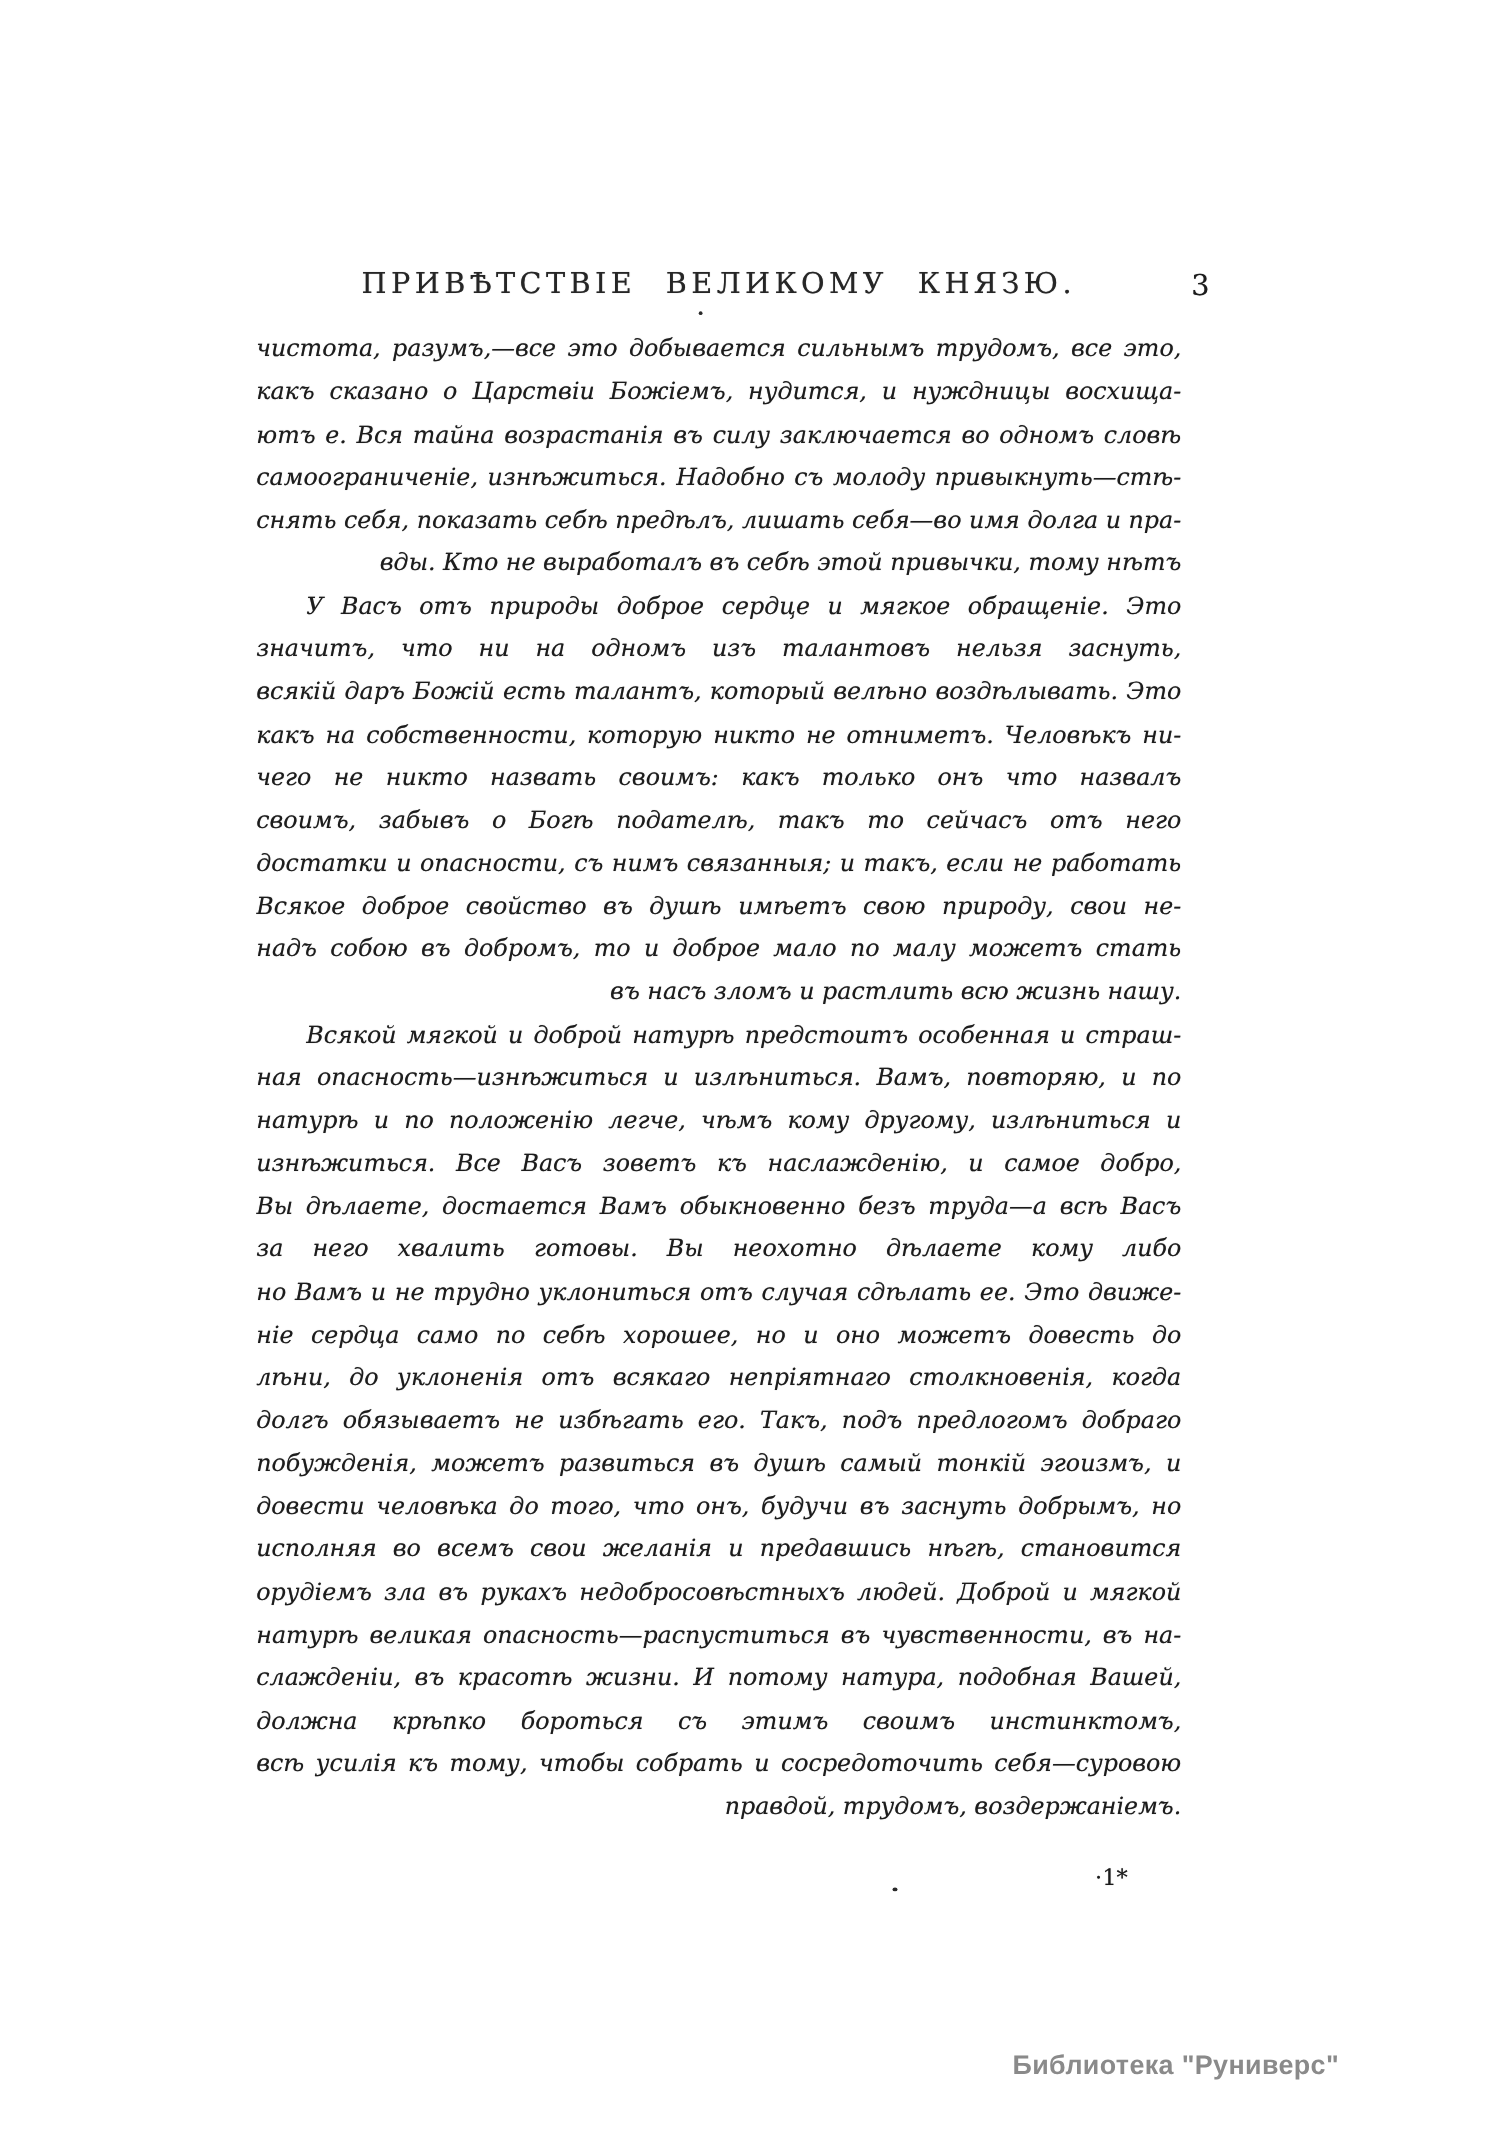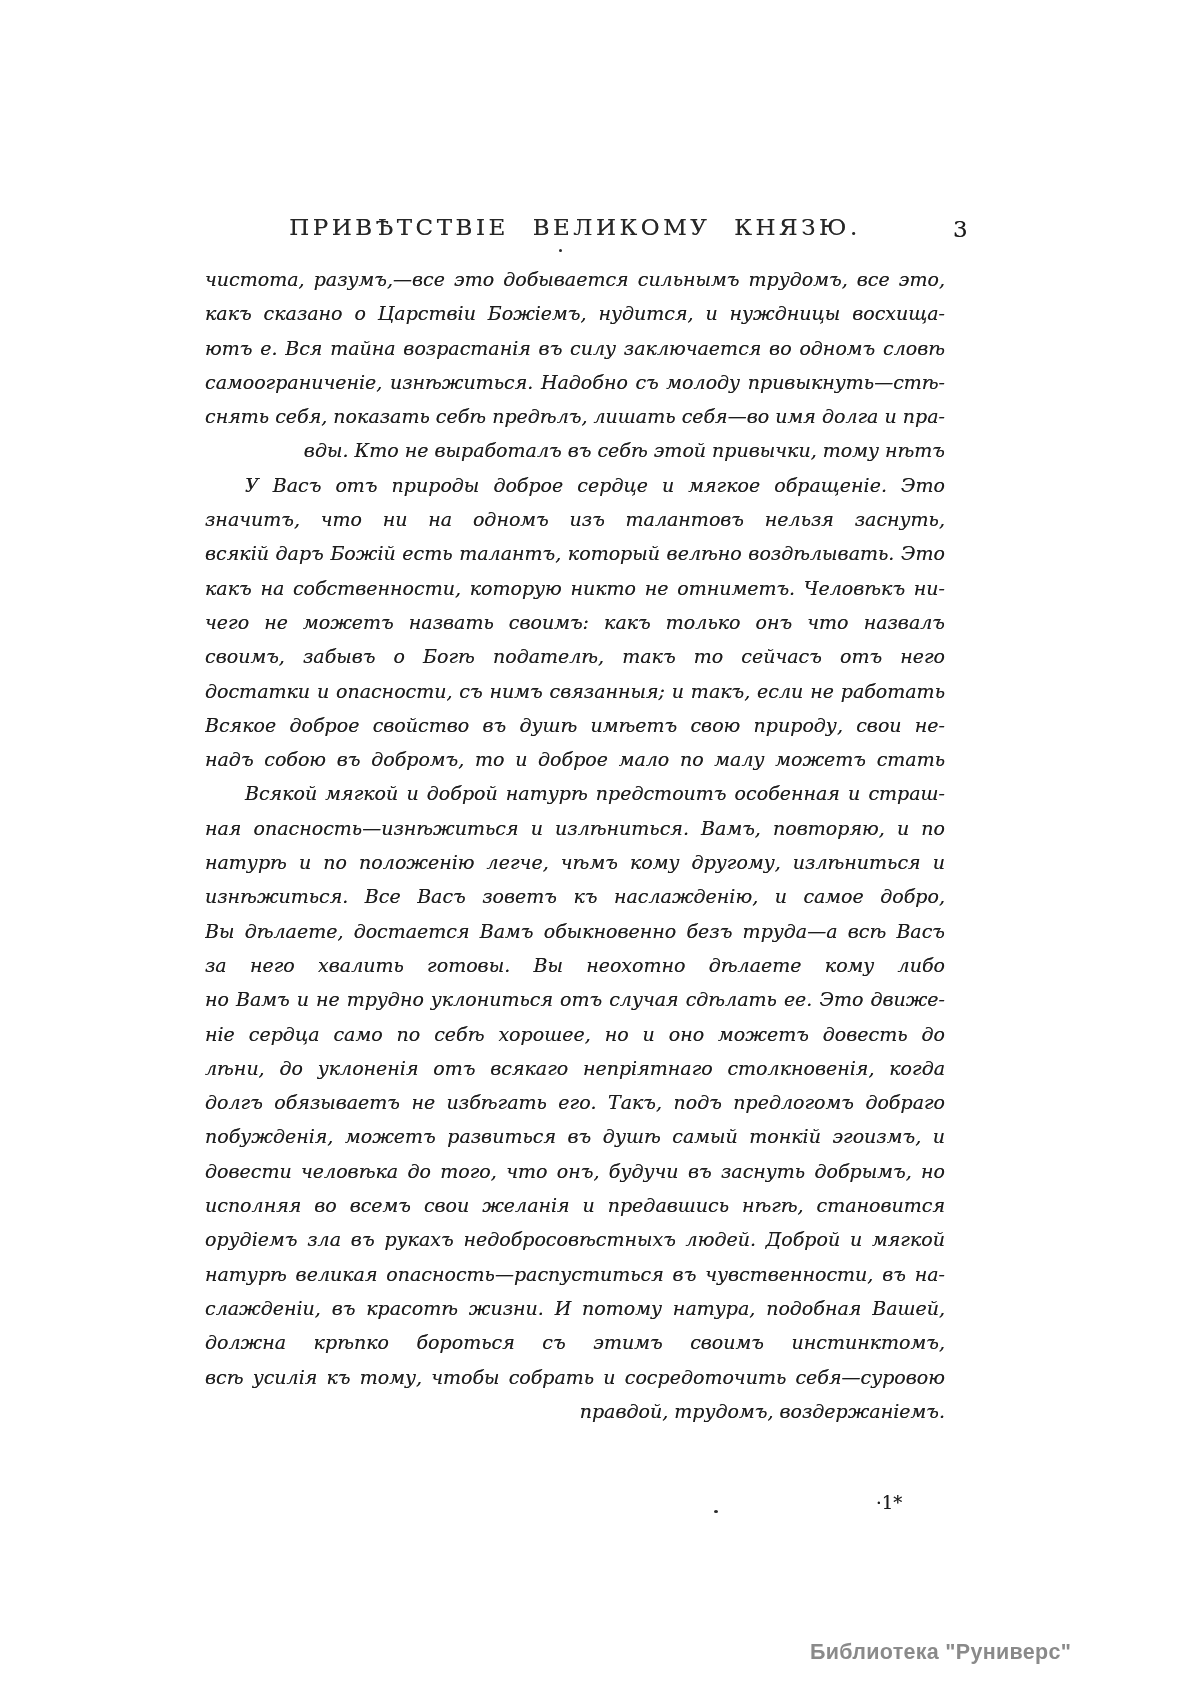--- a/index.html
+++ b/index.html
@@ -111,25 +111,26 @@
       <div class="line j">чистота, разумъ,—все это добывается сильнымъ трудомъ, все это,</div>
       <div class="line j">какъ сказано о Царствіи Божіемъ, нудится, и нуждницы восхища-</div>
       <div class="line j">ютъ е. Вся тайна возрастанія въ силу заключается во одномъ словѣ—</div>
       <div class="line j">самоограниченіе, изнѣжиться. Надобно съ молоду привыкнуть—стѣ-</div>
       <div class="line j">снять себя, показать себѣ предѣлъ, лишать себя—во имя долга и пра-</div>
       <div class="line nj">вды. Кто не выработалъ въ себѣ этой привычки, тому нѣтъ спасенія.</div>
       <div class="line j indent">У Васъ отъ природы доброе сердце и мягкое обращеніе. Это</div>
       <div class="line j">значитъ, что ни на одномъ изъ талантовъ нельзя заснуть, успокоиться,</div>
       <div class="line j">всякій даръ Божій есть талантъ, который велѣно воздѣлывать. Это</div>
       <div class="line j">какъ на собственности, которую никто не отниметъ. Человѣкъ ни-</div>
-      <div class="line j">чего не можетъ назвать своимъ: какъ только онъ что назвалъ</div>
+      <div class="line j">чего не никто назвать своимъ: какъ только онъ что назвалъ</div>
       <div class="line j">своимъ, забывъ о Богѣ подателѣ, такъ то сейчасъ отъ него отходитъ.</div>
       <div class="line j">достатки и опасности, съ нимъ связанныя; и такъ, если не работать</div>
       <div class="line j">Всякое доброе свойство въ душѣ имѣетъ свою природу, свои не-</div>
       <div class="line j">надъ собою въ добромъ, то и доброе мало по малу можетъ стать</div>
+      <div class="line nj">въ насъ зломъ и растлить всю жизнь нашу.</div>
       <div class="line j indent">Всякой мягкой и доброй натурѣ предстоитъ особенная и страш-</div>
       <div class="line j">ная опасность—изнѣжиться и излѣниться. Вамъ, повторяю, и по</div>
       <div class="line j">натурѣ и по положенію легче, чѣмъ кому другому, излѣниться и</div>
       <div class="line j">изнѣжиться. Все Васъ зоветъ къ наслажденію, и самое добро, которое</div>
       <div class="line j">Вы дѣлаете, достается Вамъ обыкновенно безъ труда—а всѣ Васъ</div>
       <div class="line j">за него хвалить готовы. Вы неохотно дѣлаете кому либо непріятность;</div>
       <div class="line j">но Вамъ и не трудно уклониться отъ случая сдѣлать ее. Это движе-</div>
       <div class="line j">ніе сердца само по себѣ хорошее, но и оно можетъ довесть до</div>
       <div class="line j">лѣни, до уклоненія отъ всякаго непріятнаго столкновенія, когда</div>
       <div class="line j">долгъ обязываетъ не избѣгать его. Такъ, подъ предлогомъ добраго</div>

